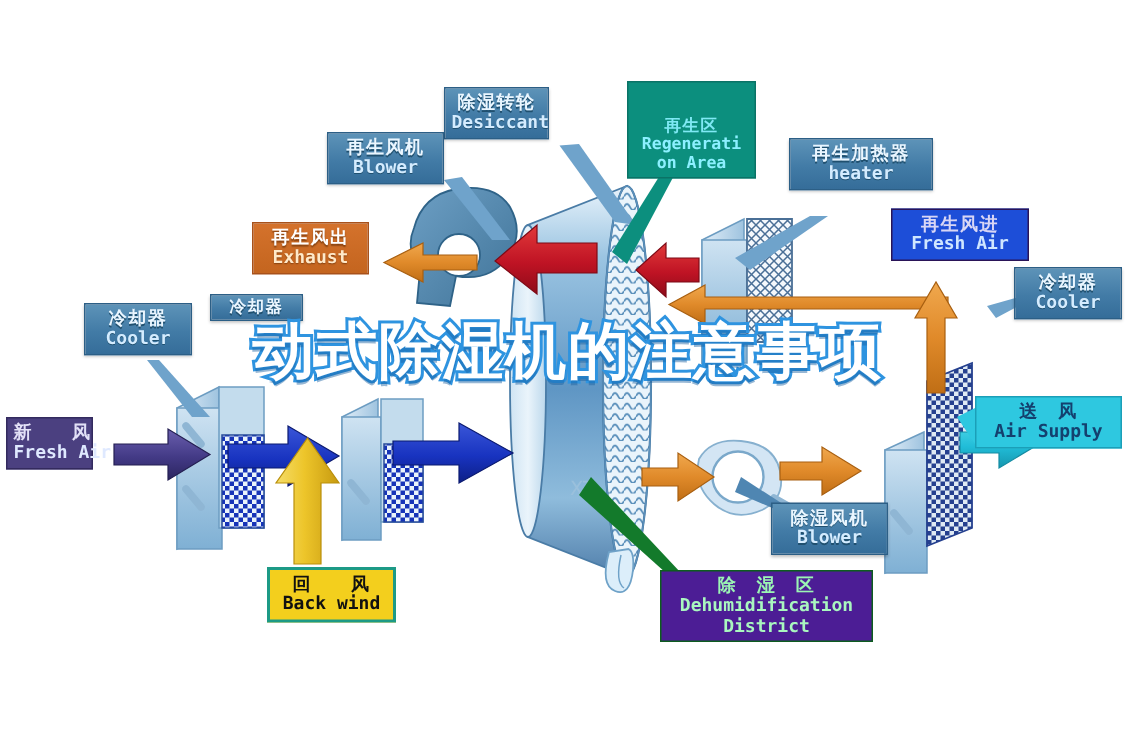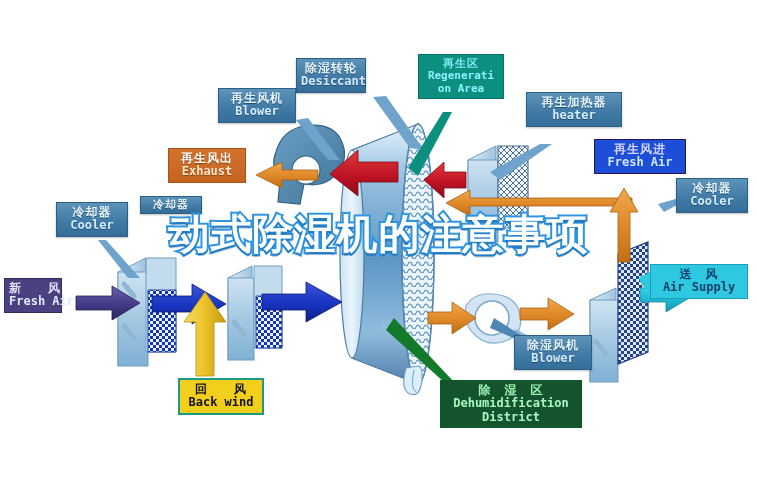--- a/index.html
+++ b/index.html
@@ -16,41 +16,41 @@
            font-weight:bold;}
 
   
   .lbl.steel{background:linear-gradient(180deg,#5d93b8 0%,#427ba6 55%,#356d99 100%);
              border:1px solid #2c5f86;color:#d8ecfb;
              box-shadow:0 1px 2px rgba(0,0,0,.25);}
   .lbl.steel .cn{color:#eaf6ff;text-shadow:0 1px 0 #20506f;}
   .lbl.steel .en{color:#d4ecff;text-shadow:0 1px 0 #20506f;}
 
   .lbl.teal{background:#0c8f7e;border:1px solid #0a7366;}
-  .lbl.teal .cn{color:#7fe9f4;}
+  .lbl.teal .cn{color:#7fe9f4;margin-top:20px;}
   .lbl.teal .en{color:#8cf0ff;}
 
   .lbl.orange{background:linear-gradient(180deg,#d4722c 0%,#c4651f 100%);
               border:1px solid #a8511a;}
   .lbl.orange .cn{color:#ffffff;text-shadow:0 1px 1px #84400f;}
   .lbl.orange .en{color:#ffe9c9;text-shadow:0 1px 1px #84400f;}
 
   .lbl.purple{background:#1d4ed8;border:1px solid #2a1458;}
   .lbl.purple .cn{color:#d8d6f5;}
   .lbl.purple .en{color:#cfe6ff;}
 
   .lbl.navy{background:#4b4080;border:1px solid #332a5e;}
   .lbl.navy .cn{color:#e2e0f7;}
   .lbl.navy .en{color:#dfe9ff;}
 
   .lbl.cyan{background:#2ec8e0;border:1px solid #1b9fb8;}
   .lbl.cyan .cn{color:#14406e;}
   .lbl.cyan .en{color:#14406e;}
 
-  .lbl.green{background:#14532d;border:1px solid #0d5c1f;}
+  .lbl.green{background:#4c1d95;border:1px solid #0d5c1f;}
   .lbl.green .cn{color:#9bf5b4;}
   .lbl.green .en{color:#a9f7bf;}
 
   .lbl.gold{background:#f3cf1d;border:2px solid #1d9a86;margin-left:16px;}
   .lbl.gold .cn{color:#111111;}
   .lbl.gold .en{color:#111111;}
 
   
   #title{position:absolute;left:0;right:0;top:212px;z-index:90;
          text-align:center;pointer-events:none;}

